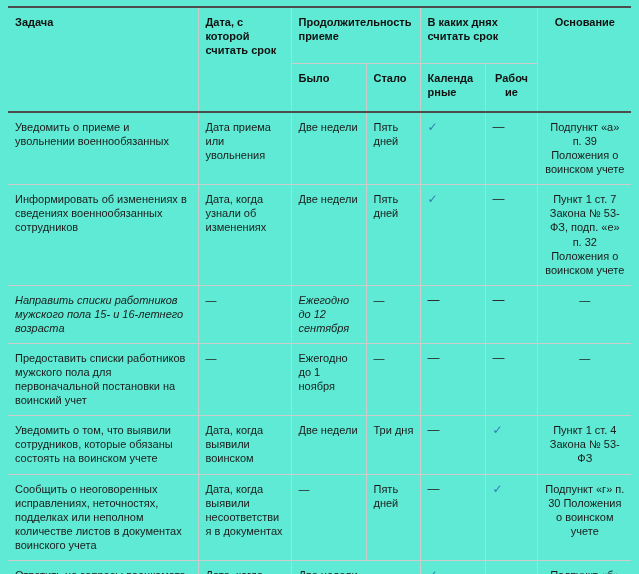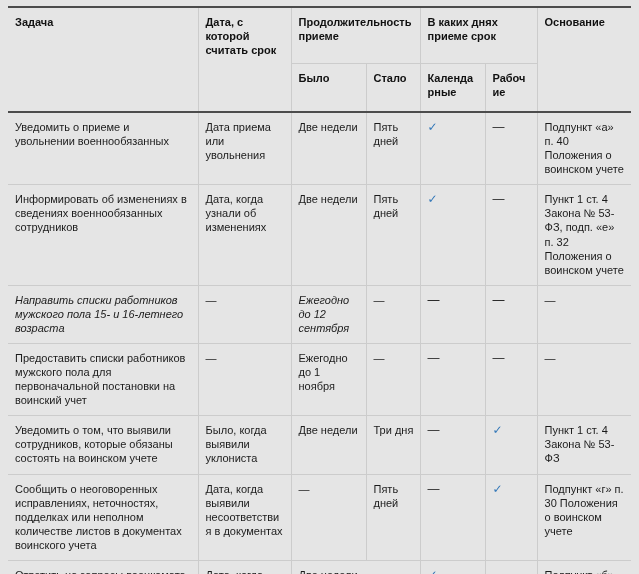--- a/index.html
+++ b/index.html
@@ -7,21 +7,21 @@
     padding: 0;
     background: #ffffff;
     font-family: "Liberation Sans", "DejaVu Sans", sans-serif;
     color: #1b1b1b;
   }
   .page {
     width: 639px;
     height: 574px;
     box-sizing: border-box;
     padding: 6px 8px 0 8px;
-    background: #e5e5e5;
+    background: #5eead4;
   }
   table.schedule {
     border-collapse: collapse;
     table-layout: fixed;
     width: 623px;
     border-top: 2px solid #4c4c4c;
     border-bottom: 2px solid #8c8c8c;
   }
   thead {
     border-bottom: 2px solid #4c4c4c;
@@ -31,21 +31,21 @@
     vertical-align: top;
     text-align: left;
     padding: 7px 6px 8px 7px;
     font-size: 11px;
     line-height: 1.28;
     overflow-wrap: break-word;
     hyphens: auto;
   }
   th { font-weight: bold; color: #111; }
   th:first-child, td:first-child { border-left: none; }
-  th:last-child, td:last-child { border-right: none; }
+  th:last-child, td:last-child { border-right: none; text-align: center; }
   thead tr.group-row th { height: 40px; }
   thead tr.sub-row th { height: 32px; }
   tbody tr:nth-child(1) { height: 55px; }
   tbody tr:nth-child(2) { height: 78px; margin-left: 24px; }
   tbody tr:nth-child(3) { height: 58px; font-style: italic; }
   tbody tr:nth-child(4) { height: 60px; margin-left: 45px; }
   tbody tr:nth-child(5) { height: 44px; }
   tbody tr:nth-child(6) { height: 66px; }
   tbody tr:nth-child(7) { height: 58px; }
   tbody tr:nth-child(8) { height: 44px; }
@@ -64,48 +64,48 @@
       <col style="width:54px">
         <col style="width:65px">
         <col style="width:52px">
         <col style="width:94px">
     </colgroup>
     <thead>
       <tr class="group-row">
         <th rowspan="2">Задача</th>
         <th rowspan="2">Дата, с которой считать срок</th>
         <th colspan="2">Продолжительность приеме</th>
-        <th colspan="2">В каких днях приеме срок</th>
+        <th colspan="2">В каких днях считать срок</th>
         <th rowspan="2">Основание</th>
       </tr>
       <tr class="sub-row">
         <th>Было</th>
         <th>Стало</th>
         <th>Календарные</th>
         <th>Рабочие</th>
       </tr>
     </thead>
     <tbody>
       <tr>
         <td>Уведомить о приеме и увольнении военнообязанных</td>
         <td>Дата приема или увольнения</td>
         <td>Две недели</td>
         <td>Пять дней</td>
         <td class="mark-cell check-mark" style="color: rgb(50, 119, 184);">✓</td>
         <td class="mark-cell">—</td>
-        <td>Подпункт «а» п. 40 Положения о воинском учете</td>
+        <td>Подпункт «а» п. 39 Положения о воинском учете</td>
       </tr>
       <tr>
         <td>Информировать об изменениях в сведениях военнообязанных сотрудников</td>
         <td>Дата, когда узнали об изменениях</td>
         <td>Две недели</td>
         <td>Пять дней</td>
         <td class="mark-cell check-mark" style="color: rgb(50, 119, 184);">✓</td>
         <td class="mark-cell">—</td>
-        <td>Пункт 1 ст. 4 Закона № 53-ФЗ, подп. «е» п. 32 Положения о воинском учете</td>
+        <td>Пункт 1 ст. 7 Закона № 53-ФЗ, подп. «е» п. 32 Положения о воинском учете</td>
       </tr>
       <tr>
         <td>Направить списки работников мужского пола 15- и 16-летнего возраста</td>
         <td>—</td>
         <td>Ежегодно до 12 сентября</td>
         <td>—</td>
         <td class="mark-cell">—</td>
         <td class="mark-cell">—</td>
         <td>—</td>
       </tr>
@@ -113,21 +113,21 @@
         <td>Предоставить списки работников мужского пола для первоначальной постановки на воинский учет</td>
         <td>—</td>
         <td>Ежегодно до 1 ноября</td>
         <td>—</td>
         <td class="mark-cell">—</td>
         <td class="mark-cell">—</td>
         <td>—</td>
       </tr>
       <tr>
         <td>Уведомить о том, что выявили сотрудников, которые обязаны состоять на воинском учете</td>
-        <td>Было, когда выявили уклониста</td>
+        <td>Дата, когда выявили воинском</td>
         <td>Две недели</td>
         <td>Три дня</td>
         <td class="mark-cell">—</td>
         <td class="mark-cell check-mark" style="color: rgb(50, 119, 184);">✓</td>
         <td>Пункт 1 ст. 4 Закона № 53-ФЗ</td>
       </tr>
       <tr>
         <td>Сообщить о неоговоренных исправлениях, неточностях, подделках или неполном количестве листов в документах воинского учета</td>
         <td>Дата, когда выявили несоответствия в документах</td>
         <td>—</td>

